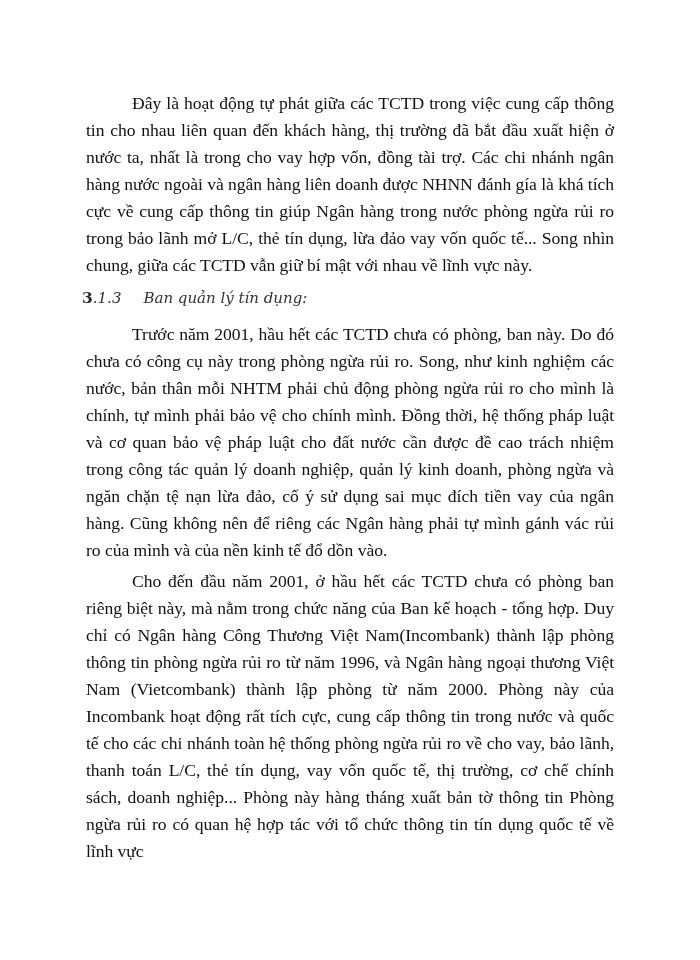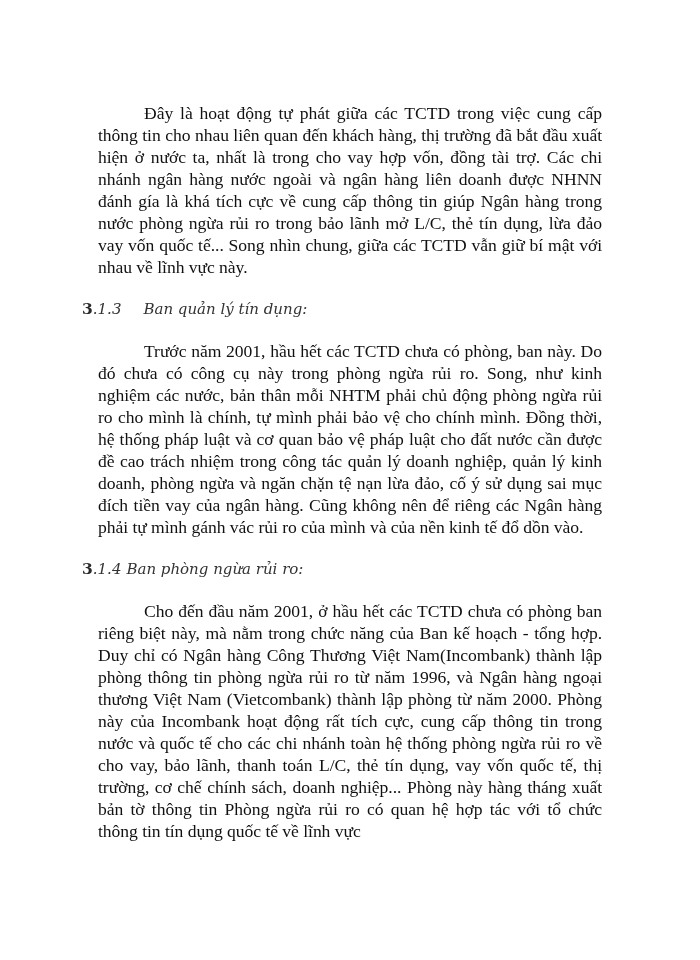--- a/index.html
+++ b/index.html
@@ -15,23 +15,23 @@
     font-family: "Liberation Serif", "DejaVu Serif", serif;
     color: #111111;
   }
   .page {
     position: absolute;
     left: 82px;
     top: 86px;
     width: 536px;
   }
   .para {
-    margin: 16px;
+    margin: 4px;
     font-size: 17.6px;
-    line-height: 22px;
+    line-height: 27px;
     text-align: justify;
     text-indent: 46px;
     letter-spacing: -0.05px;
   }
   .heading {
     margin: 0;
     height: 30px;
     line-height: 30px;
     font-size: 17px;
     color: #2a2a2a;
@@ -59,17 +59,16 @@
 <body>
 
 <div class="page">
 
   <p class="para">Đây là hoạt động tự phát giữa các TCTD trong việc cung cấp thông tin cho nhau liên quan đến khách hàng, thị trường đã bắt đầu xuất hiện ở nước ta, nhất là trong cho vay hợp vốn, đồng tài trợ. Các chi nhánh ngân hàng nước ngoài và ngân hàng liên doanh được NHNN đánh gía là khá tích cực về cung cấp thông tin giúp Ngân hàng trong nước phòng ngừa rủi ro trong bảo lãnh mở L/C, thẻ tín dụng, lừa đảo vay vốn quốc tế... Song nhìn chung, giữa các TCTD vẫn giữ bí mật với nhau về lĩnh vực này.</p>
 
   <div class="heading" id="h-313"><span class="num-major">3</span><span class="num-minor">.1.3</span><span class="gap"></span><span class="title">Ban quản lý tín dụng:</span></div>
 
   <p class="para">Trước năm 2001, hầu hết các TCTD chưa có phòng, ban này. Do đó chưa có công cụ này trong phòng ngừa rủi ro. Song, như kinh nghiệm các nước, bản thân mỗi NHTM phải chủ động phòng ngừa rủi ro cho mình là chính, tự mình phải bảo vệ cho chính mình. Đồng thời, hệ thống pháp luật và cơ quan bảo vệ pháp luật cho đất nước cần được đề cao trách nhiệm trong công tác quản lý doanh nghiệp, quản lý kinh doanh, phòng ngừa và ngăn chặn tệ nạn lừa đảo, cố ý sử dụng sai mục đích tiền vay của ngân hàng. Cũng không nên để riêng các Ngân hàng phải tự mình gánh vác rủi ro của mình và của nền kinh tế đổ dồn vào.</p>
 
-  <div class="heading" id="h-314"><span class="num-major">3</span><span class="num-minor">.1.4</span><span class="gap"></span><span class="title">Ban phòng ngừa rủi ro:</span></div>
 
   <p class="para">Cho đến đầu năm 2001, ở hầu hết các TCTD chưa có phòng ban riêng biệt này, mà nằm trong chức năng của Ban kế hoạch - tổng hợp. Duy chỉ có Ngân hàng Công Thương Việt Nam(Incombank) thành lập phòng thông tin phòng ngừa rủi ro từ năm 1996, và Ngân hàng ngoại thương Việt Nam (Vietcombank) thành lập phòng từ năm 2000. Phòng này của Incombank hoạt động rất tích cực, cung cấp thông tin trong nước và quốc tế cho các chi nhánh toàn hệ thống phòng ngừa rủi ro về cho vay, bảo lãnh, thanh toán L/C, thẻ tín dụng, vay vốn quốc tế, thị trường, cơ chế chính sách, doanh nghiệp... Phòng này hàng tháng xuất bản tờ thông tin Phòng ngừa rủi ro có quan hệ hợp tác với tổ chức thông tin tín dụng quốc tế về lĩnh vực</p>
 
 </div>
 
 </body></html>

